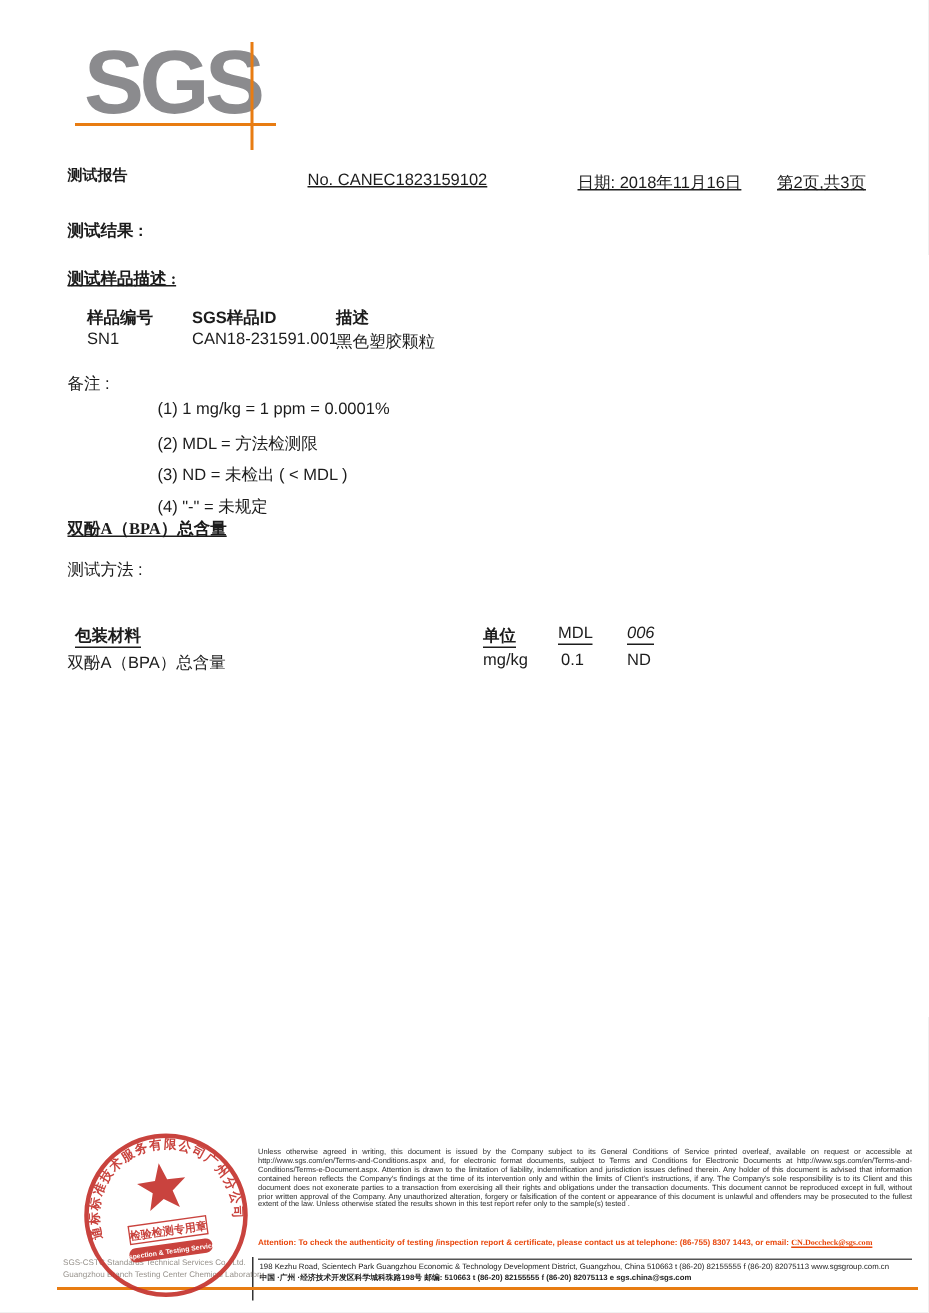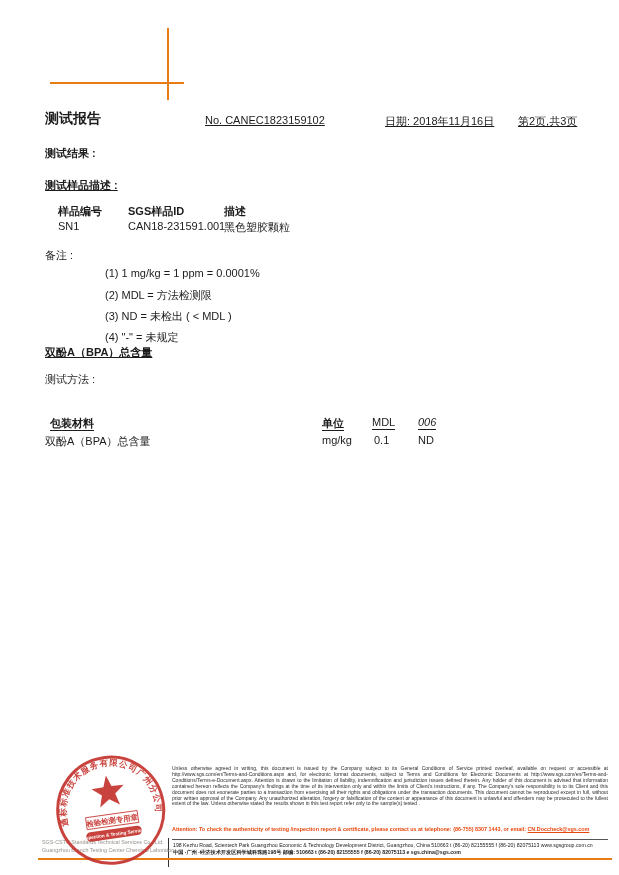--- a/index.html
+++ b/index.html
@@ -10,27 +10,27 @@
     color:#1c1c1c;
   }
   .abs { position:absolute; }
 
   
   .logo-text { font-weight:bold; font-size:60px; line-height:56px; letter-spacing:-3px; color:#8b8b8e; }
   .orange-hline { background:#e87c12; height:2px; }
   .orange-vline { background:#e87c12; width:2px; }
 
   
-  .doc-title { font-size:14px; font-weight:bold; }
+  .doc-title { font-size:10px; font-weight:bold; }
   .hdr-small { font-size:11px;text-decoration:underline; }
 
   
   .body-txt { font-size:11px; }
   .bold { font-weight:bold; }
-  .ul { text-decoration:underline; }
+  .ul { text-decoration:underline;font-family:Liberation Serif, serif; }
   .cell-ul { border-bottom:1px solid #1c1c1c; padding-bottom:1px; }
   .italic { font-style:italic; }
   .center { text-align:left; }
 
   
   .disclaimer {
     font-size:5px; line-height:5.9px; text-align:justify; color:#2b2b2b;
     width:436px;
   }
   .attention { font-size:5.4px; line-height:6.2px; font-weight:bold; color:#e8470c; width:436px; }
@@ -41,20 +41,23 @@
   .thin-rule { background:#555; height:1px; }
   .v-rule { background:#333; width:1px; }
 
   .stamp-wrap { transform:rotate(-8deg); opacity:0.92; }
 </style>
 </head>
 <body>
 
 <div class="page">
 
+  <div class="abs" style="left:56px; top:27px;">
+    <div class="logo-text">SGS</div>
+  </div>
   <div class="abs orange-hline" style="left:50px; top:82px; width:134px;"></div>
   <div class="abs orange-vline" style="left:167px; top:28px; height:72px;"></div>
 
   <div class="abs doc-title" style="left:45px; top:110px;">测试报告</div>
   <div class="abs hdr-small" style="left:205px; top:114px;">No. CANEC1823159102</div>
   <div class="abs hdr-small" style="left:385px; top:114px;">日期: 2018年11月16日</div>
   <div class="abs hdr-small" style="left:518px; top:114px;">第2页,共3页</div>
 
   <div class="abs body-txt bold" style="left:45px; top:146px;">测试结果 :</div>
 

